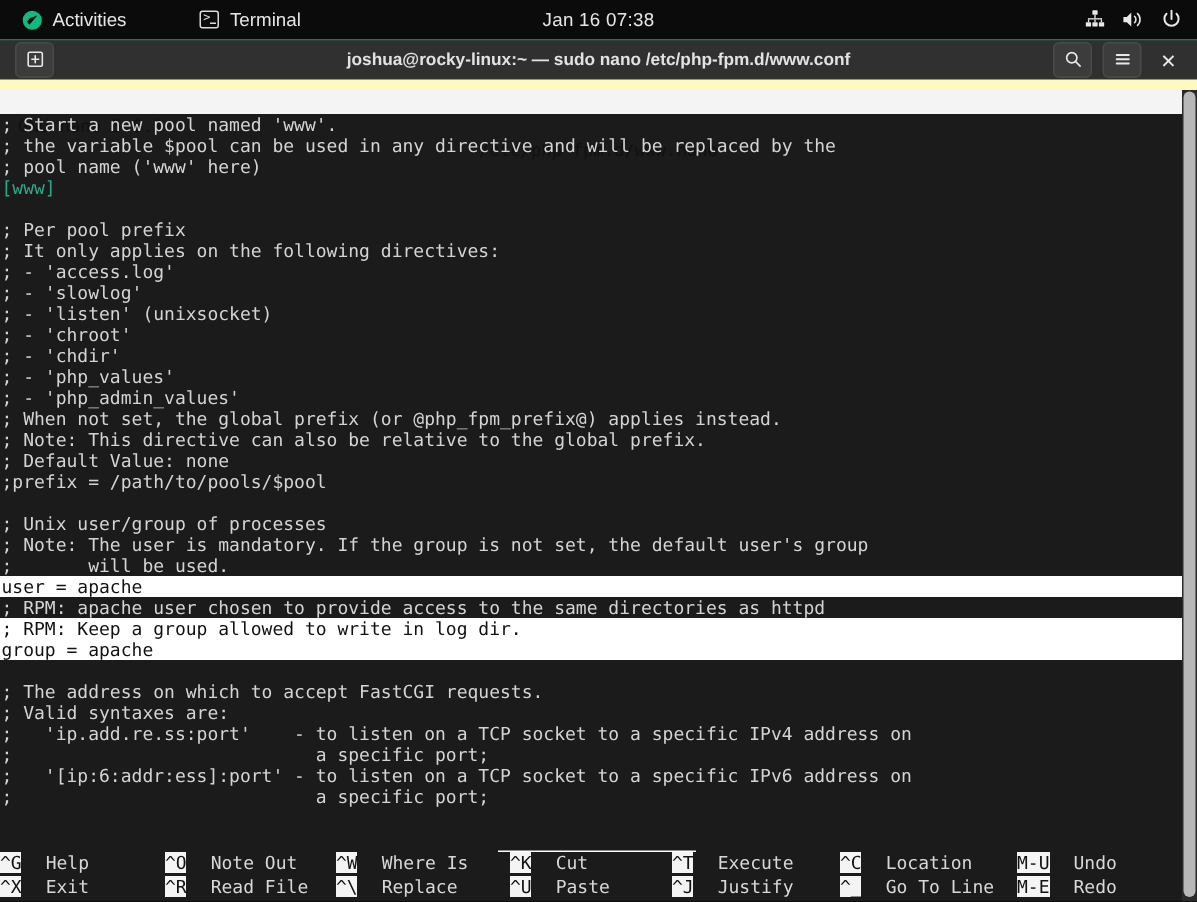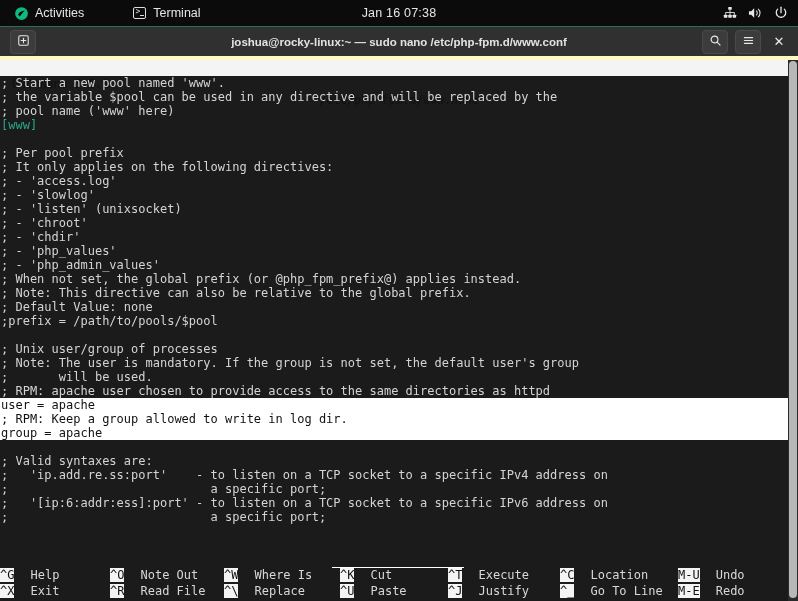--- a/index.html
+++ b/index.html
@@ -40,21 +40,21 @@
   }
   .clock { position:absolute; left:0; right:0; text-align:center; font-size:12.5px; letter-spacing:.2px; pointer-events:none; }
   .clock span { pointer-events:auto;margin-top:28px; }
   .topbar-right { position:absolute; right:10px; display:flex; align-items:center; gap:11px; }
   .topbar-right svg { display:block; }
 
   
   .titlebar {
     position:absolute; left:0; top:27px; width:798px; height:33px;
     background:#303030;
-    border-bottom:4px solid #fef9c3;
+    border-bottom:7px solid #fef9c3;
     display:flex; align-items:center;
   }
   .tb-btn {
     width:26px; height:24px; background:#3c3c3c; border:1px solid #4a4a4a;
     border-radius:4px; display:flex; align-items:center; justify-content:center;
     color:#e8e8e8;
   }
   .tb-left { position:absolute; left:10px; display:flex; gap:6px; }
   .tb-title {
     position:absolute; left:0; right:0; text-align:center;
@@ -247,25 +247,26 @@
         <div class="line">; - 'php_values'</div>
         <div class="line">; - 'php_admin_values'</div>
         <div class="line">; When not set, the global prefix (or @php_fpm_prefix@) applies instead.</div>
         <div class="line">; Note: This directive can also be relative to the global prefix.</div>
         <div class="line">; Default Value: none</div>
         <div class="line">;prefix = /path/to/pools/$pool</div>
         <div class="line blank"> </div>
         <div class="line">; Unix user/group of processes</div>
         <div class="line">; Note: The user is mandatory. If the group is not set, the default user's group</div>
         <div class="line">;       will be used.</div>
+        <div class="line hl">user = apache</div>
         <div class="line">; RPM: apache user chosen to provide access to the same directories as httpd</div>
-        <div class="line hl">user = apache</div>
         <div class="line hl">; RPM: Keep a group allowed to write in log dir.</div>
         <div class="line hl">group = apache</div>
         <div class="line blank"> </div>
+        <div class="line">; The address on which to accept FastCGI requests.</div>
         <div class="line">; Valid syntaxes are:</div>
         <div class="line">;   'ip.add.re.ss:port'    - to listen on a TCP socket to a specific IPv4 address on</div>
         <div class="line">;                            a specific port;</div>
         <div class="line">;   '[ip:6:addr:ess]:port' - to listen on a TCP socket to a specific IPv6 address on</div>
         <div class="line">;                            a specific port;</div>
       </div>
 
     <div class="status-wrap">
       <span class="statusmsg">[ Read 438 lines ]</span>
     </div>

